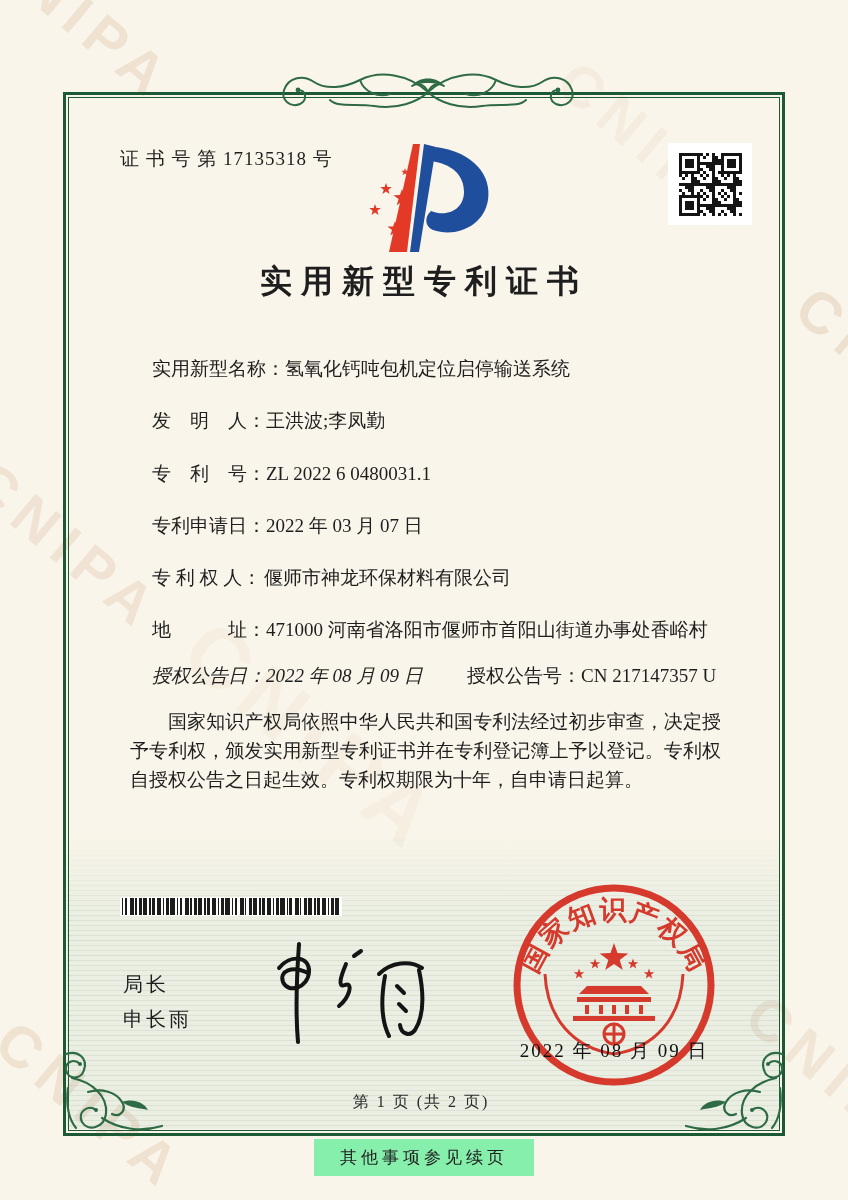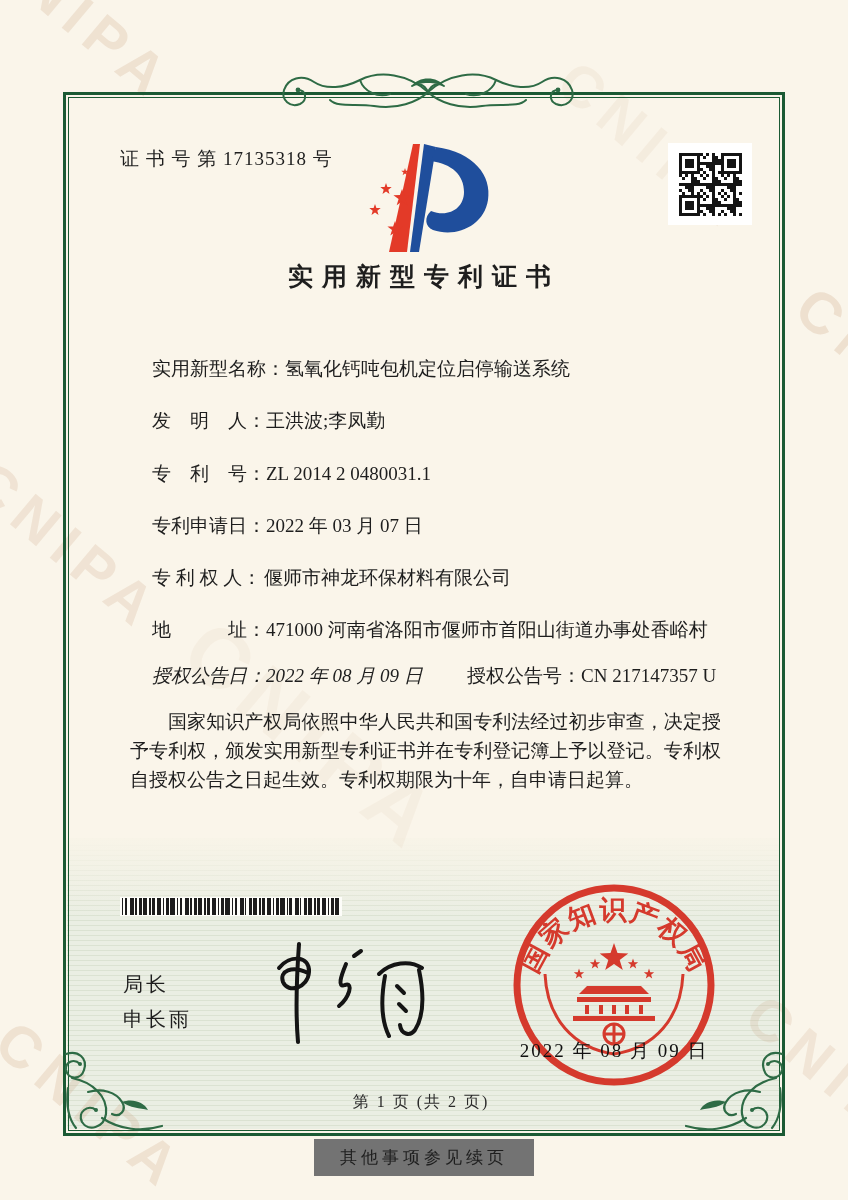--- a/index.html
+++ b/index.html
@@ -38,21 +38,21 @@
   #border-inner{
     position:absolute;left:2px;top:2px;right:2px;bottom:2px;
     border:1px solid #1B5A34;
   }
   .flourish{z-index:3;pointer-events:none;}
   
   #cert-no{left:120px;top:146px;font-size:19px;letter-spacing:1px;z-index:4;}
   #logo{left:352px;top:140px;z-index:4;}
   #qr-box{left:668px;top:143px;width:84px;height:82px;background:#FFFFFF;z-index:4;
           display:flex;align-items:center;justify-content:center;}
-  #title{left:0;top:260px;width:848px;text-align:center;font-size:25px;font-weight:bold;
+  #title{left:0;top:260px;width:848px;text-align:center;font-size:32px;font-weight:bold;
          letter-spacing:9px;z-index:4;}
   
   .frow{position:absolute;left:120px;width:620px;font-size:19px;z-index:4;white-space:nowrap;}
   .flabel{display:inline-block;min-width:112px;margin-left:32px;}
   .fval{display:inline;}
   
   #paras{left:118px;top:696px;width:615px;font-size:19px;line-height:1.52;
          text-align:justify;z-index:4;}
   #paras p{margin:12px;text-indent:2em;}
   
@@ -62,21 +62,21 @@
   #signer-title{left:123px;top:971px;font-size:20px;letter-spacing:3px;z-index:4;}
   #signer-name{left:123px;top:1006px;font-size:20px;letter-spacing:3px;z-index:4;}
   #signature{left:242px;top:938px;z-index:5;}
   #seal{left:511px;top:882px;z-index:4;}
   #seal-date{left:500px;top:1038px;width:228px;text-align:center;font-size:19px;
              letter-spacing:2px;z-index:6;color:#111;}
   #page-num{left:63px;top:1092px;width:716px;text-align:center;font-size:16px;
             letter-spacing:2px;z-index:4;color:#2a2a2a;}
   #footer-note{
     left:424px;top:1139px;transform:translateX(-50%);
-    background:#737373;padding:7px 26px;font-size:17px;letter-spacing:4px;z-index:4;
+    background:#86efac;padding:7px 26px;font-size:17px;letter-spacing:4px;z-index:4;
   }
 </style>
 </head>
 <body>
 
 <div id="band" class="abs"></div>
 
 <div class="wm" style="left:-34px;top:-18px;font-size:58px;opacity:.22;">CNIPA</div>
 <div class="wm" style="left:540px;top:112px;font-size:58px;opacity:.10;">CNIPA</div>
 <div class="wm" style="left:778px;top:338px;font-size:58px;opacity:.24;">CNIPA</div>
@@ -408,21 +408,21 @@
 
 <div id="title" class="abs">实用新型专利证书</div>
 
 <div class="frow" style="top:356px;">
   <span class="flabel">实用新型名称：</span><span class="fval">氢氧化钙吨包机定位启停输送系统</span>
 </div>
 <div class="frow" style="top:408px;">
   <span class="flabel">发　明　人：</span><span class="fval">王洪波;李凤勤</span>
 </div>
 <div class="frow" style="top:461px;">
-  <span class="flabel">专　利　号：</span><span class="fval">ZL 2014 2 0480031.1</span>
+  <span class="flabel">专　利　号：</span><span class="fval">ZL 2022 6 0480031.1</span>
 </div>
 <div class="frow" style="top:513px;">
   <span class="flabel">专利申请日：</span><span class="fval">2022 年 03 月 07 日</span>
 </div>
 <div class="frow" style="top:565px;">
   <span class="flabel">专 利 权 人：</span><span class="fval">偃师市神龙环保材料有限公司</span>
 </div>
 <div class="frow" style="top:617px;">
   <span class="flabel">地　　　址：</span><span class="fval">471000 河南省洛阳市偃师市首阳山街道办事处香峪村</span>
 </div>

